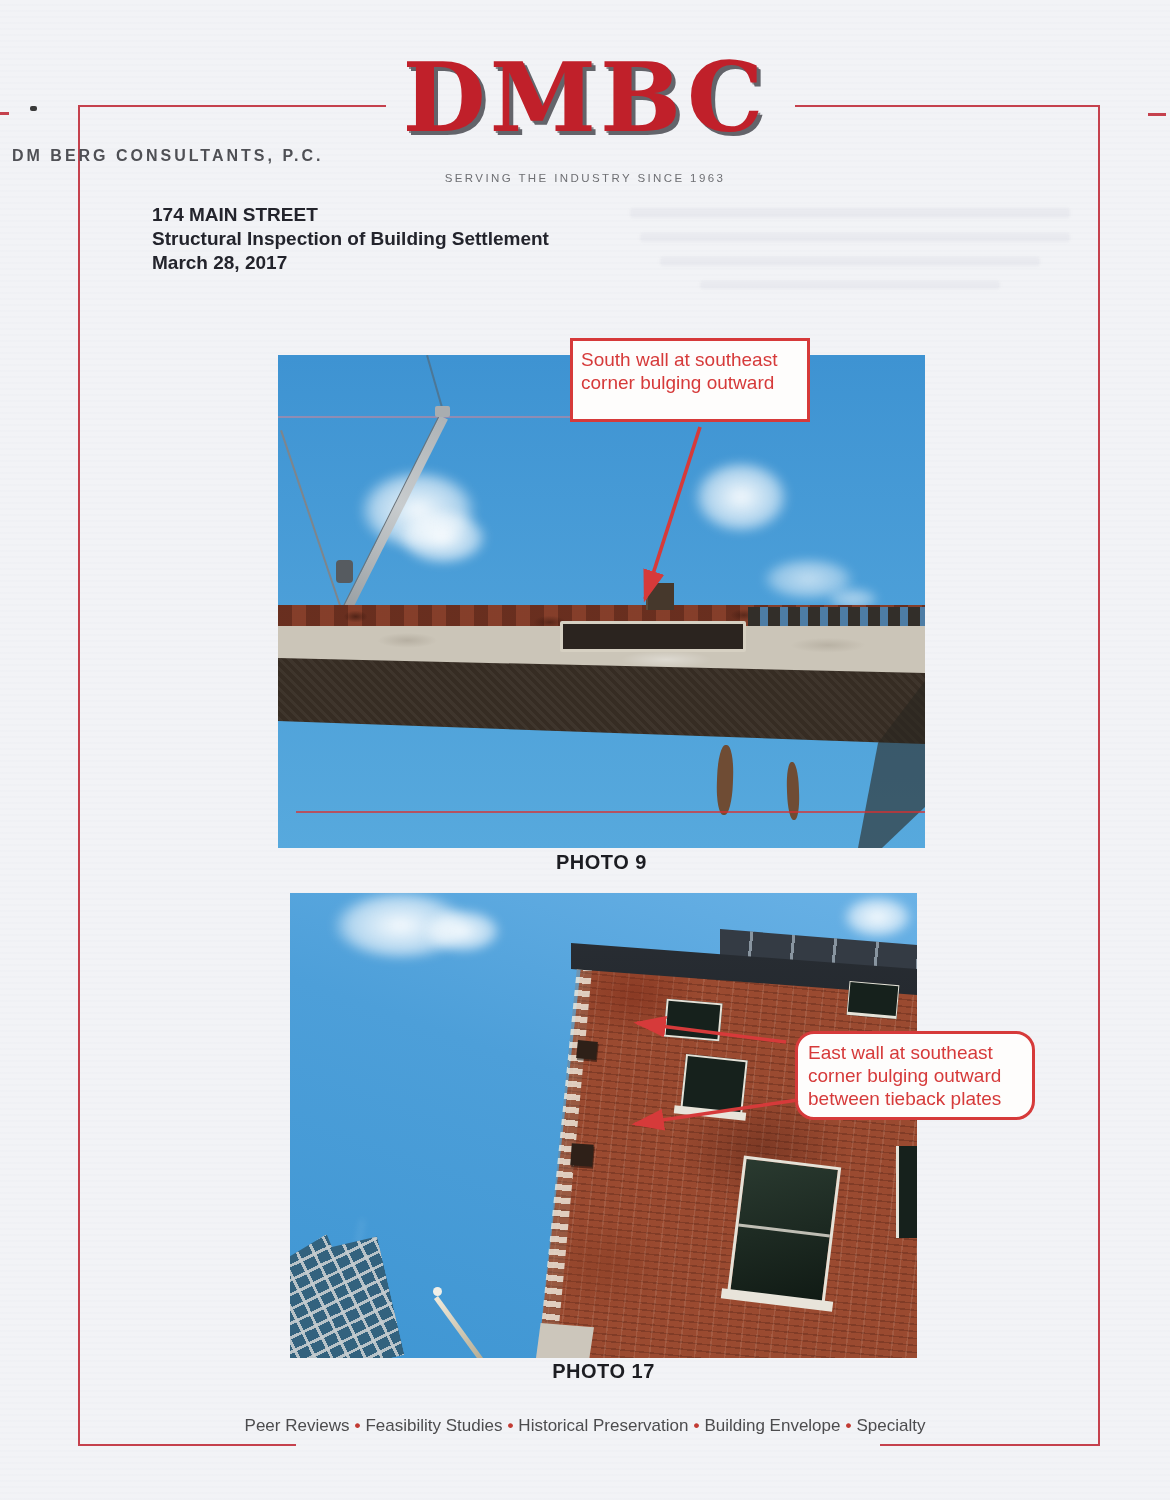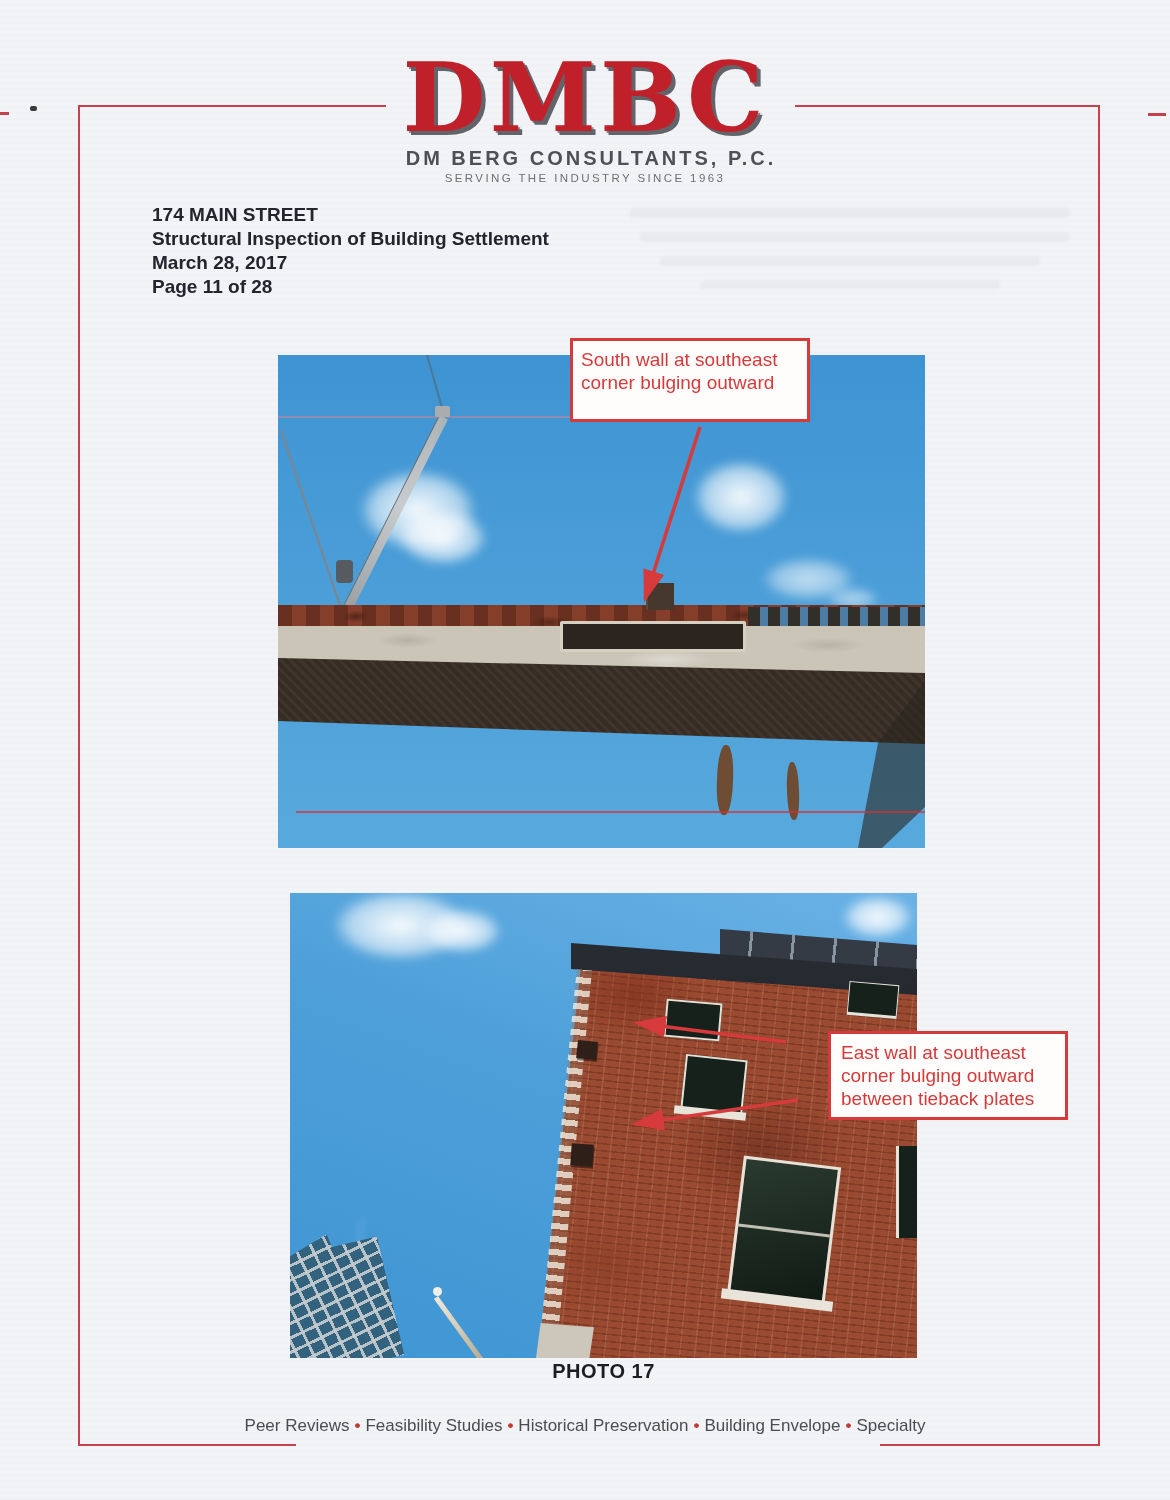--- a/index.html
+++ b/index.html
@@ -10,22 +10,22 @@
   
   .frame{position:absolute;background:#c5414d;}
 
   
   .logo-acronym{position:absolute;left:0;right:0;top:50px;text-align:center;
     font-family:"DejaVu Serif",serif;font-weight:bold;font-size:96px;line-height:1;
     color:#c0202a;letter-spacing:4px;text-shadow:4px 4px 0 #63646a,2px 2px 0 #8b8c90;}
   .logo-banner{position:absolute;left:50%;top:95px;transform:translateX(-50%);
     width:352px;height:25px;background:#141414;border:1px solid #f5f5f5;box-shadow:0 0 0 2px #141414;
     color:#f7f7f7;font-weight:bold;font-size:15px;line-height:23px;letter-spacing:4.5px;text-align:center;}
-  .logo-company{position:absolute;left:12px;right:0;top:147px;text-align:center;
-    font-weight:bold;font-size:20px;color:#4f5055;letter-spacing:3px;}
+  .logo-company{position:absolute;left:12px;right:0;top:147px;
+    font-weight:bold;font-size:16px;color:#4f5055;letter-spacing:3px;}
   .logo-tagline{position:absolute;left:0;right:0;top:172px;text-align:center;
     font-weight:normal;font-size:11.5px;color:#6e6f73;letter-spacing:2.4px;}
 
   
   .header-block{position:absolute;left:152px;top:203px;font-weight:bold;font-size:19px;
     line-height:24px;color:#23242c;}
 
   
   .ghost{position:absolute;background:rgba(100,110,135,.06);filter:blur(1.5px);border-radius:3px;}
 
@@ -109,21 +109,21 @@
     transform:rotate(54deg);background:linear-gradient(90deg,#efe9da,#b5ab92);}
   .p10-cranetip{position:absolute;left:143px;top:394px;width:9px;height:9px;border-radius:50%;background:#f0efe8;}
   .p10-vapor{position:absolute;background:rgba(255,255,255,.35);filter:blur(3px);}
   .p10-stone{position:absolute;left:246px;top:430px;width:58px;height:35px;background:#ccc6bb;
     clip-path:polygon(8% 0,100% 12%,92% 100%,0 100%);}
 
   
   .callout{position:absolute;background:#fefdfc;border:3px solid #d63a3a;color:#d63a3a;
     font-size:19px;line-height:23px;padding:7px 10px;}
   .callout1{left:570px;top:338px;width:216px;height:64px;padding-left:8px;}
-  .callout2{left:828px;top:1031px;width:214px;}
+  .callout2{left:795px;top:1031px;width:214px;border-radius:19px;}
 
   
   .caption{position:absolute;text-align:center;font-weight:bold;font-size:20px;color:#1c1d22;letter-spacing:.5px;}
   .footer{position:absolute;left:0;top:1414px;width:1170px;text-align:center;
     font-size:17px;line-height:24.5px;color:#4c4c4e;}
   .footer .dot{color:#c23b33;font-weight:bold;padding:0 5px;}
 
   
   .mark-red{position:absolute;background:#c5414d;}
   .speck{position:absolute;left:30px;top:106px;width:7px;height:5px;background:#3a3a3a;border-radius:2px;}
@@ -151,21 +151,20 @@
 
   <div class="ghost" style="left:630px;top:208px;width:440px;height:10px;"></div>
   <div class="ghost" style="left:640px;top:233px;width:430px;height:9px;"></div>
   <div class="ghost" style="left:660px;top:257px;width:380px;height:9px;"></div>
   <div class="ghost" style="left:700px;top:281px;width:300px;height:8px;"></div>
 
   <div class="header-block">
     <div>174 MAIN STREET</div>
     <div>Structural Inspection of Building Settlement</div>
     <div>March 28, 2017</div>
-    <div>Page 11 of 28</div>
   </div>
 
   <div class="photo photo9">
     <div class="cloud" style="left:60px;top:100px;width:160px;height:110px;"></div>
     <div class="cloud" style="left:105px;top:145px;width:120px;height:75px;"></div>
     <div class="cloud" style="left:398px;top:92px;width:130px;height:100px;"></div>
     <div class="cloud" style="left:468px;top:195px;width:125px;height:58px;opacity:.7;"></div>
     <div class="cloud" style="left:540px;top:228px;width:70px;height:32px;opacity:.6;"></div>
     <div class="p9-scanline"></div>
     <div class="p9-cable"></div>
@@ -221,20 +220,21 @@
     <defs>
       <marker id="ah" markerWidth="10" markerHeight="8" refX="8" refY="3" orient="auto" markerUnits="strokeWidth">
         <path d="M0,0 L9,3 L0,6 z" fill="#d63a3a"></path>
       </marker>
     </defs>
     <line x1="700" y1="427" x2="645" y2="599" stroke="#d63a3a" stroke-width="3.6" marker-end="url(#ah)"></line>
     <line x1="786" y1="1042" x2="637" y2="1023" stroke="#d63a3a" stroke-width="3.6" marker-end="url(#ah)"></line>
     <line x1="798" y1="1100" x2="635" y2="1124" stroke="#d63a3a" stroke-width="3.6" marker-end="url(#ah)"></line>
   </svg>
 
+  <div class="caption" style="left:278px;top:851px;width:647px;">PHOTO 9</div>
   <div class="caption" style="left:290px;top:1360px;width:627px;">PHOTO 17</div>
 
   <div class="footer">
     <div>
       <span>Peer Reviews</span><span class="dot">•</span><span>Feasibility Studies</span><span class="dot">•</span><span>Historical Preservation</span><span class="dot">•</span><span>Building Envelope</span><span class="dot">•</span><span>Specialty</span>
     </div>
   </div>
 
 </div>
 

